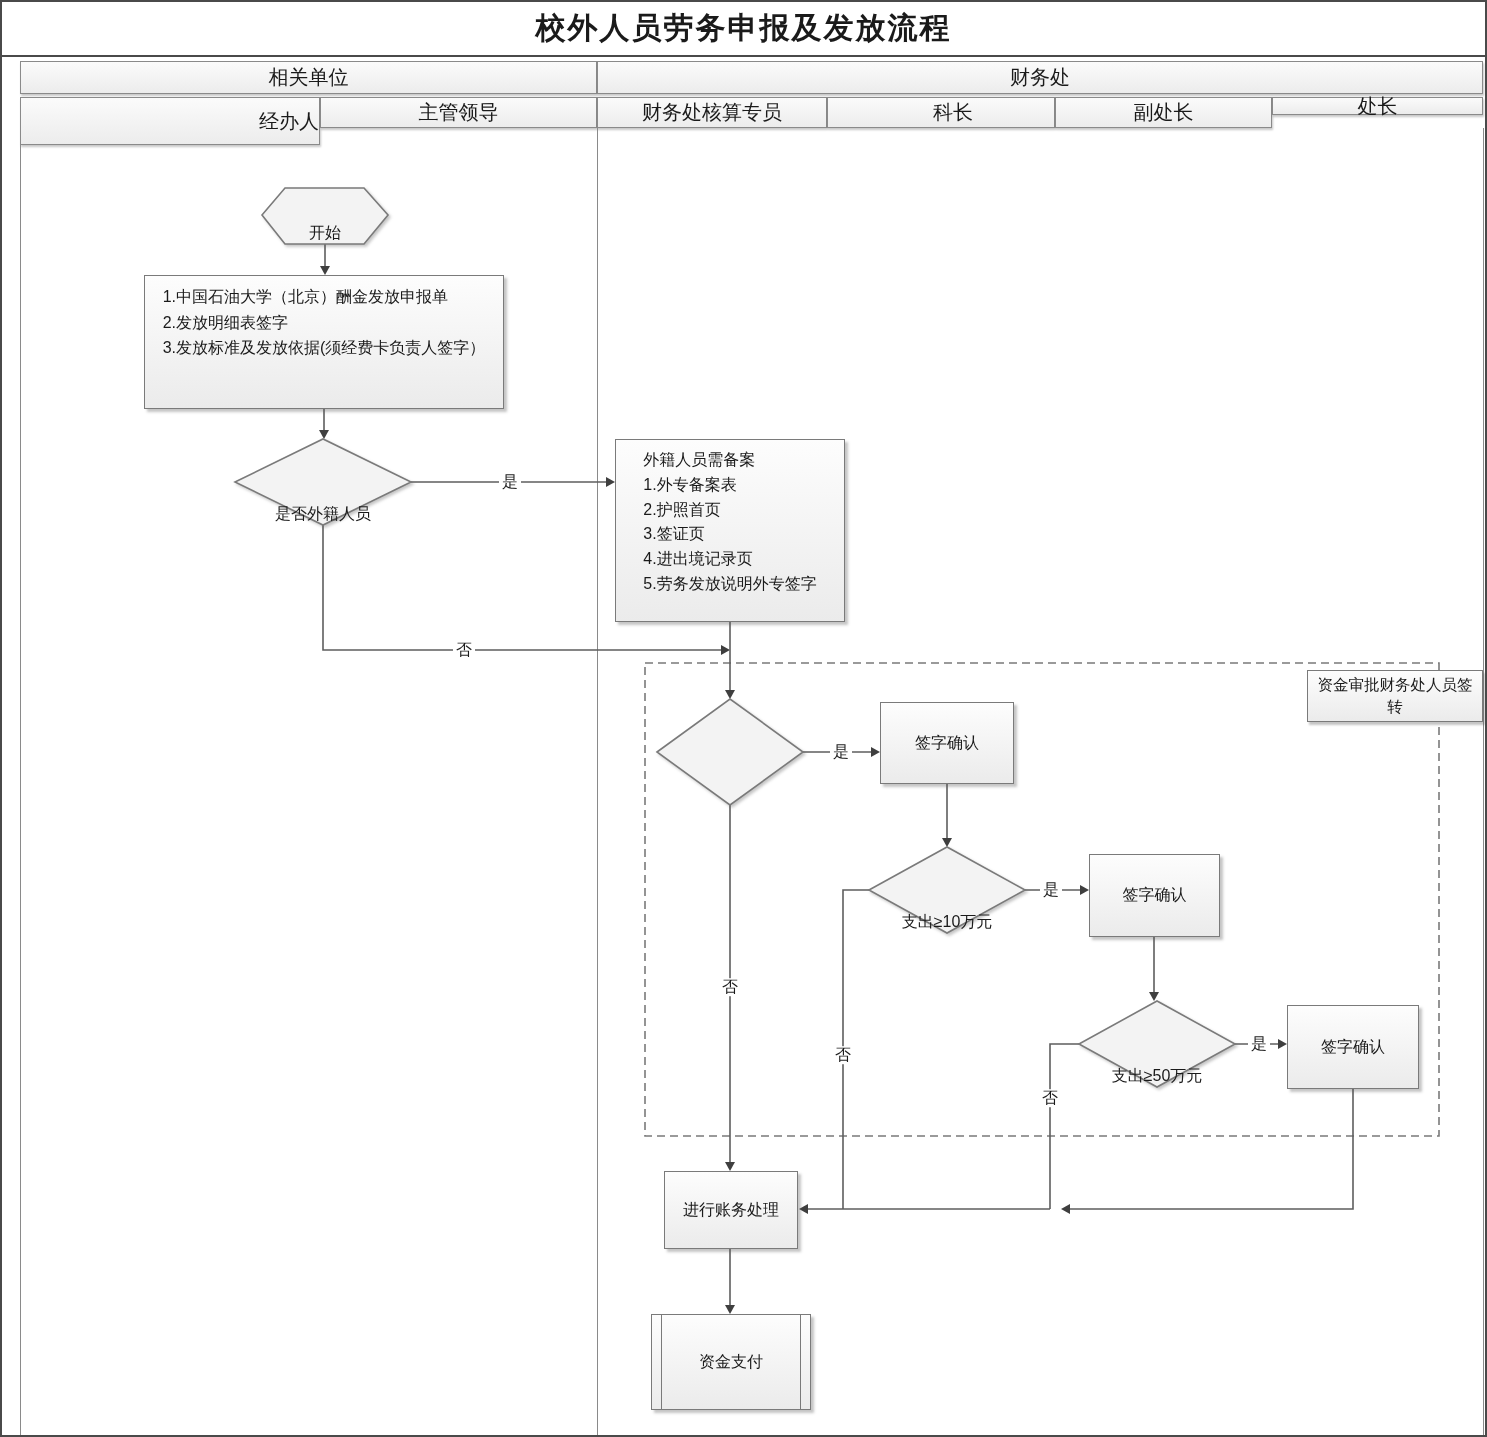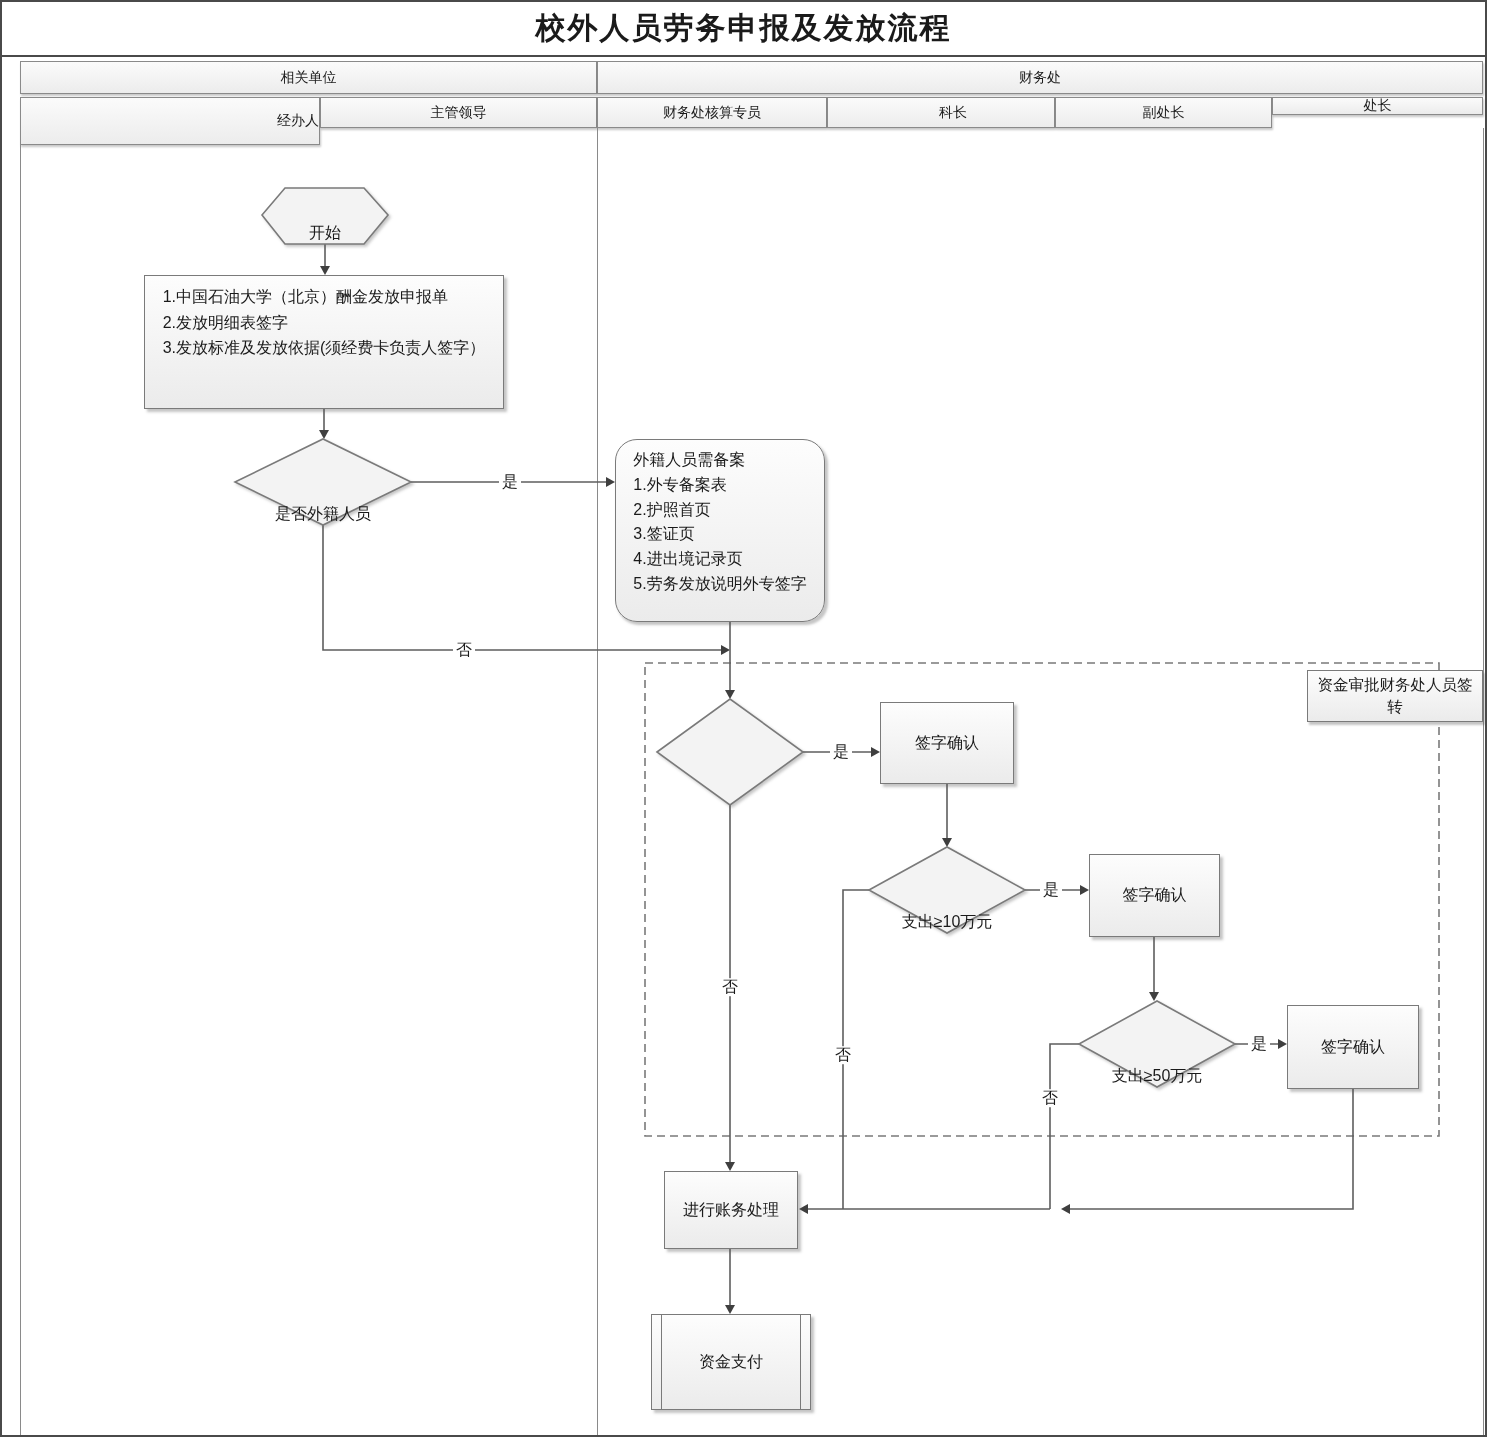--- a/index.html
+++ b/index.html
@@ -17,21 +17,21 @@
   
   .title-band{left:0;top:0;width:100%;height:55px;border-bottom:2px solid #4a4a4a;
     display:flex;align-items:center;justify-content:center;}
   .title-text{font-size:30px;font-weight:700;letter-spacing:2px;}
   
   .band-cell{
     background:linear-gradient(180deg,#fbfbfb 0%,#ececec 100%);
     border:1px solid #8a8a8a;
     box-shadow:1px 2px 2px rgba(0,0,0,0.22);
     display:flex;align-items:center;justify-content:center;
-    font-size:14px;
+    font-size:20px;
   }
   
   .vline{width:0;border-left:1.5px solid #8a8a8a;}
   
   .shape-box{
     background:linear-gradient(180deg,#fdfdfd 0%,#ebebeb 100%);
     border:1.6px solid #7a7a7a;
     box-shadow:2.5px 3px 2.5px rgba(90,90,90,0.35);
     display:flex;align-items:center;justify-content:center;
     font-size:16px;text-align:center;
@@ -163,21 +163,21 @@
     <polygon class="shape-poly" points="867,888 945,845 1023,888 945,931"></polygon>
     <polygon class="shape-poly" points="1077,1042 1155,999 1233,1042 1155,1085"></polygon>
   </svg>
 
   <div class="abs shape-box text-left" style="left:142px;top:273px;width:360px;height:134px;">
     <span>1.中国石油大学（北京）酬金发放申报单
 2.发放明细表签字
 3.发放标准及发放依据(须经费卡负责人签字）</span>
   </div>
 
-  <div class="abs shape-box text-left" style="left:613px;top:437px;width:210px;height:183px;line-height:1.55;border-radius:22px;">
+  <div class="abs shape-box text-left" style="left:613px;top:437px;width:230px;height:183px;line-height:1.55;">
     <span>外籍人员需备案
 1.外专备案表
 2.护照首页
 3.签证页
 4.进出境记录页
 5.劳务发放说明外专签字</span>
   </div>
 
   <div class="abs zone-label" style="left:1259px;top:668px;width:176px;height:52px;">
     <span>资金审批财务处人员签转</span>

